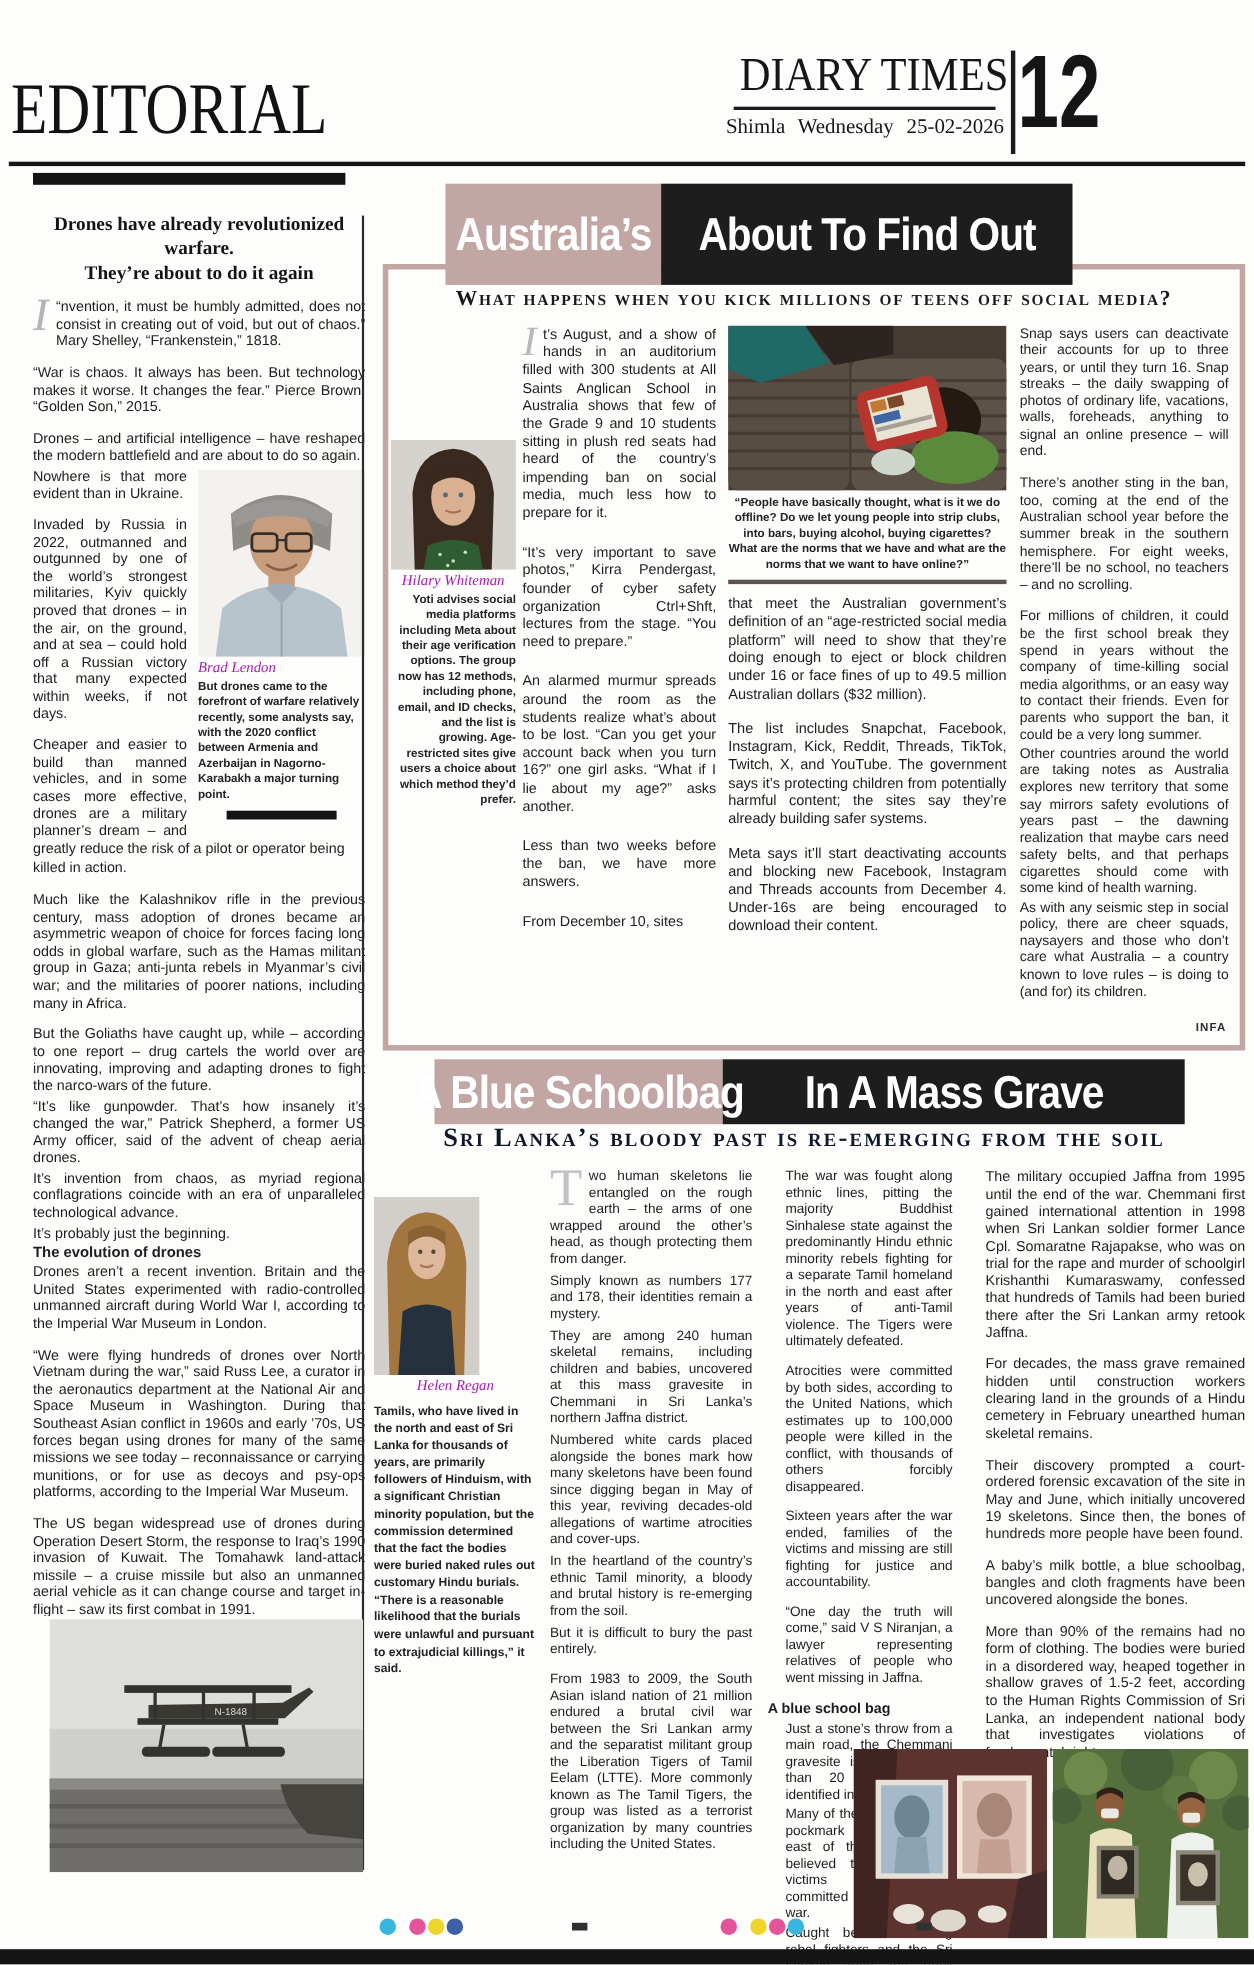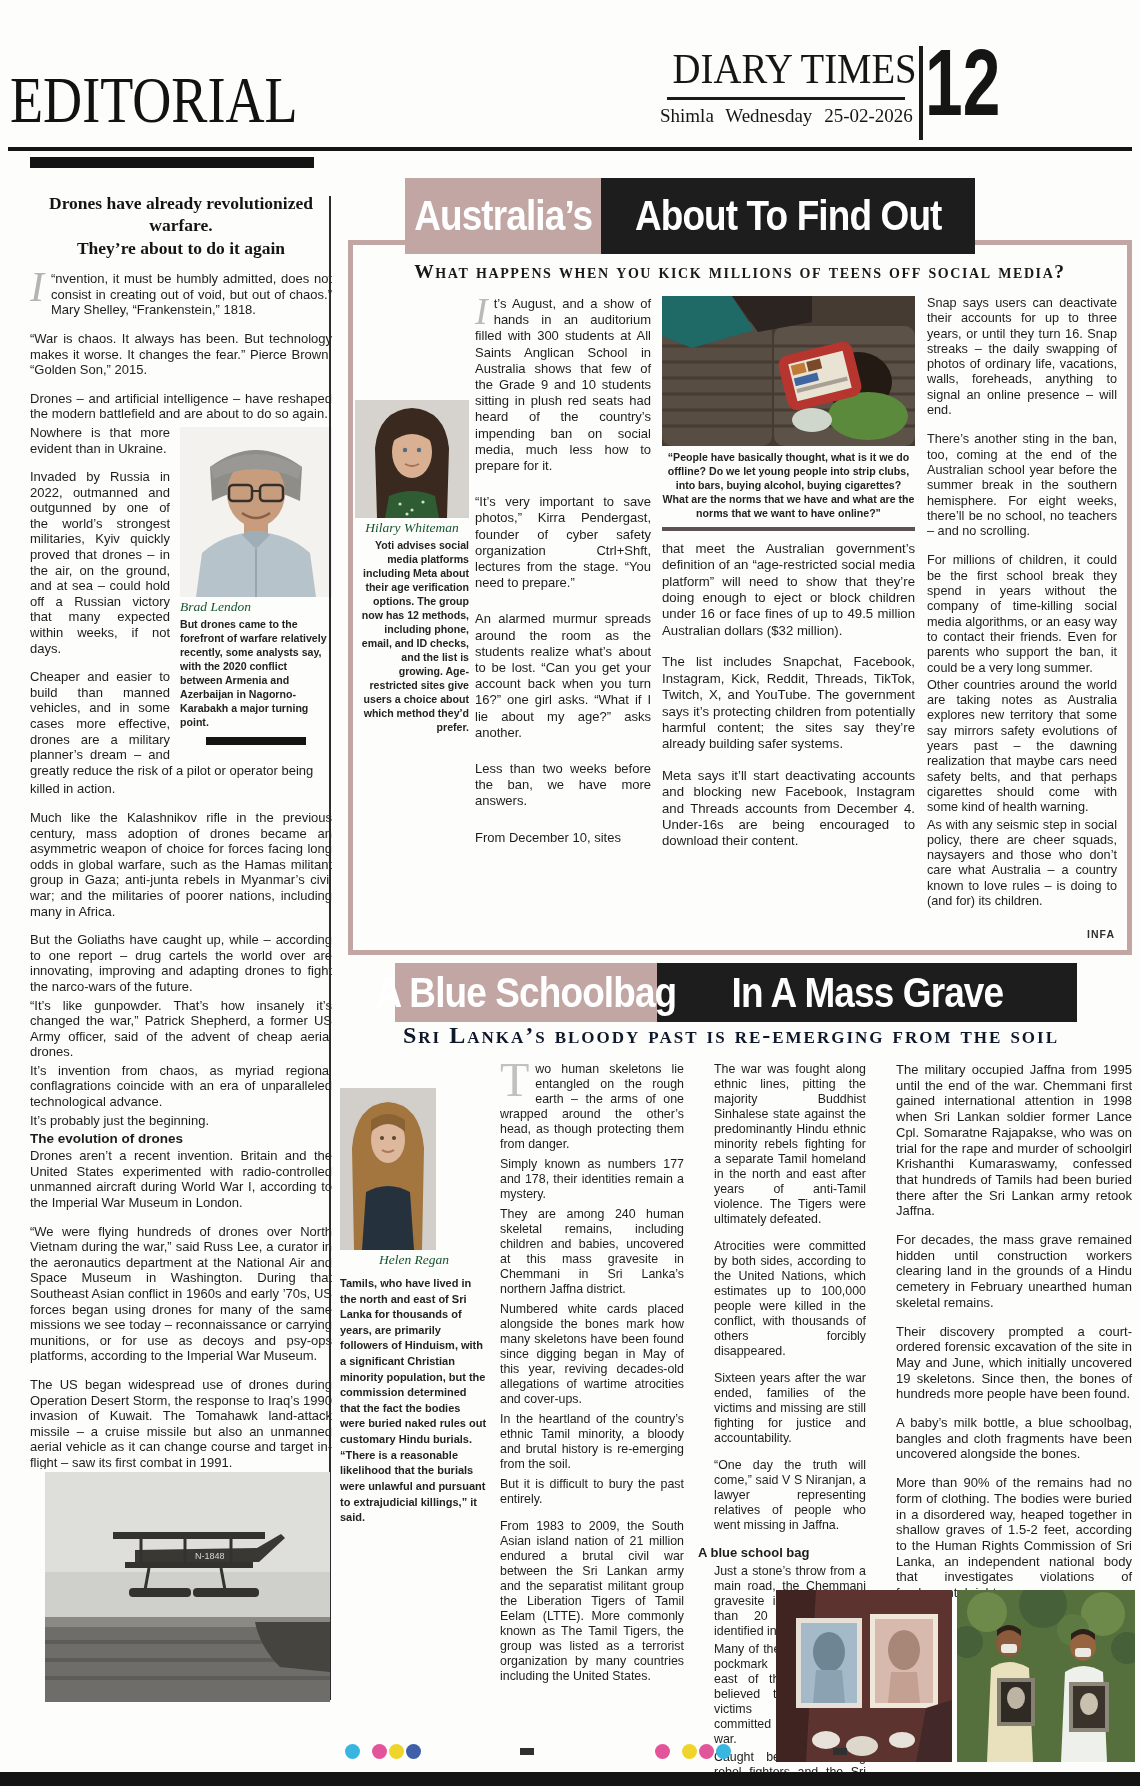--- a/index.html
+++ b/index.html
@@ -23,34 +23,34 @@
   .left-col{position:absolute;left:30px;top:157px;width:302px;height:1312px;overflow:hidden;}
   .leftbar{width:284px;height:11px;background:#141414;}
   .drones-headline{font-family:"Liberation Serif",serif;font-weight:bold;font-size:17.5px;
       text-align:center;line-height:1.28;margin:24px 0 12px;color:#141414;}
   .left-col p{font-size:13px;line-height:15.6px;text-align:justify;margin:0 0 13px;}
   .left-col p.tight{margin-bottom:3px;}
   .evo-subhead{font-size:13.5px;font-weight:bold;margin:0 0 2px;}
   .dc{float:left;font-family:"Liberation Serif",serif;font-style:italic;color:#b4b4b4;
       font-size:42px;line-height:32px;margin:0 7px 0 0;}
   .brad-block{float:right;width:152px;margin:2px 0 6px 10px;text-align:left;}
-  .photo-name{font-family:"Liberation Serif",serif;font-style:italic;font-size:13.5px;margin-top:2px;color:#14532d;}
+  .photo-name{font-family:"Liberation Serif",serif;font-style:italic;font-size:13.5px;margin-top:2px;color:#a21caf;}
   .mini-cap{font-size:10.6px;font-weight:bold;line-height:1.32;color:#232323;margin-top:3px;}
   .brad-bar{width:100px;height:8px;background:#141414;margin:7px auto 0;}
   .vrule{position:absolute;left:329px;top:196px;width:2px;height:1504px;background:#2c2c2c;}
   .biplane-photo{position:absolute;left:45px;top:1472px;}
 
   
   .au-box{position:absolute;left:348px;top:240px;width:784px;height:715px;border:5px solid #c2a6a4;
       box-sizing:border-box;background:#fdfdfb;z-index:1;}
   .headline-bar{position:absolute;display:flex;z-index:2;}
   .hl-chunk{display:flex;align-items:center;justify-content:center;color:#fff;font-weight:bold;white-space:nowrap;}
   .hl-accent{background:#c2a6a4;}
   .hl-black{background:#1d1d1d;}
-  .au-bar{left:405px;top:178px;height:76px;}
+  .au-bar{left:405px;top:167px;height:92px;}
   .au-bar .hl-chunk{font-size:42px;}
   .au-bar .hl-accent{width:196px;}
   .au-bar .hl-black{width:374px;}
   .hl-chunk span{transform:scaleX(0.88);letter-spacing:-1px;}
   .au-subhead{position:absolute;left:348px;top:261px;width:784px;text-align:center;z-index:3;
       font-family:"Liberation Serif",serif;font-weight:bold;font-variant:small-caps;
       font-size:19.5px;letter-spacing:1.6px;color:#191919;}
   .au-cols{position:absolute;left:355px;top:296px;width:770px;height:650px;display:flex;overflow:hidden;z-index:2;}
   .au-colA{width:296px;display:flex;}
   .au-strip{width:114px;padding-top:104px;box-sizing:border-box;flex:none;}

